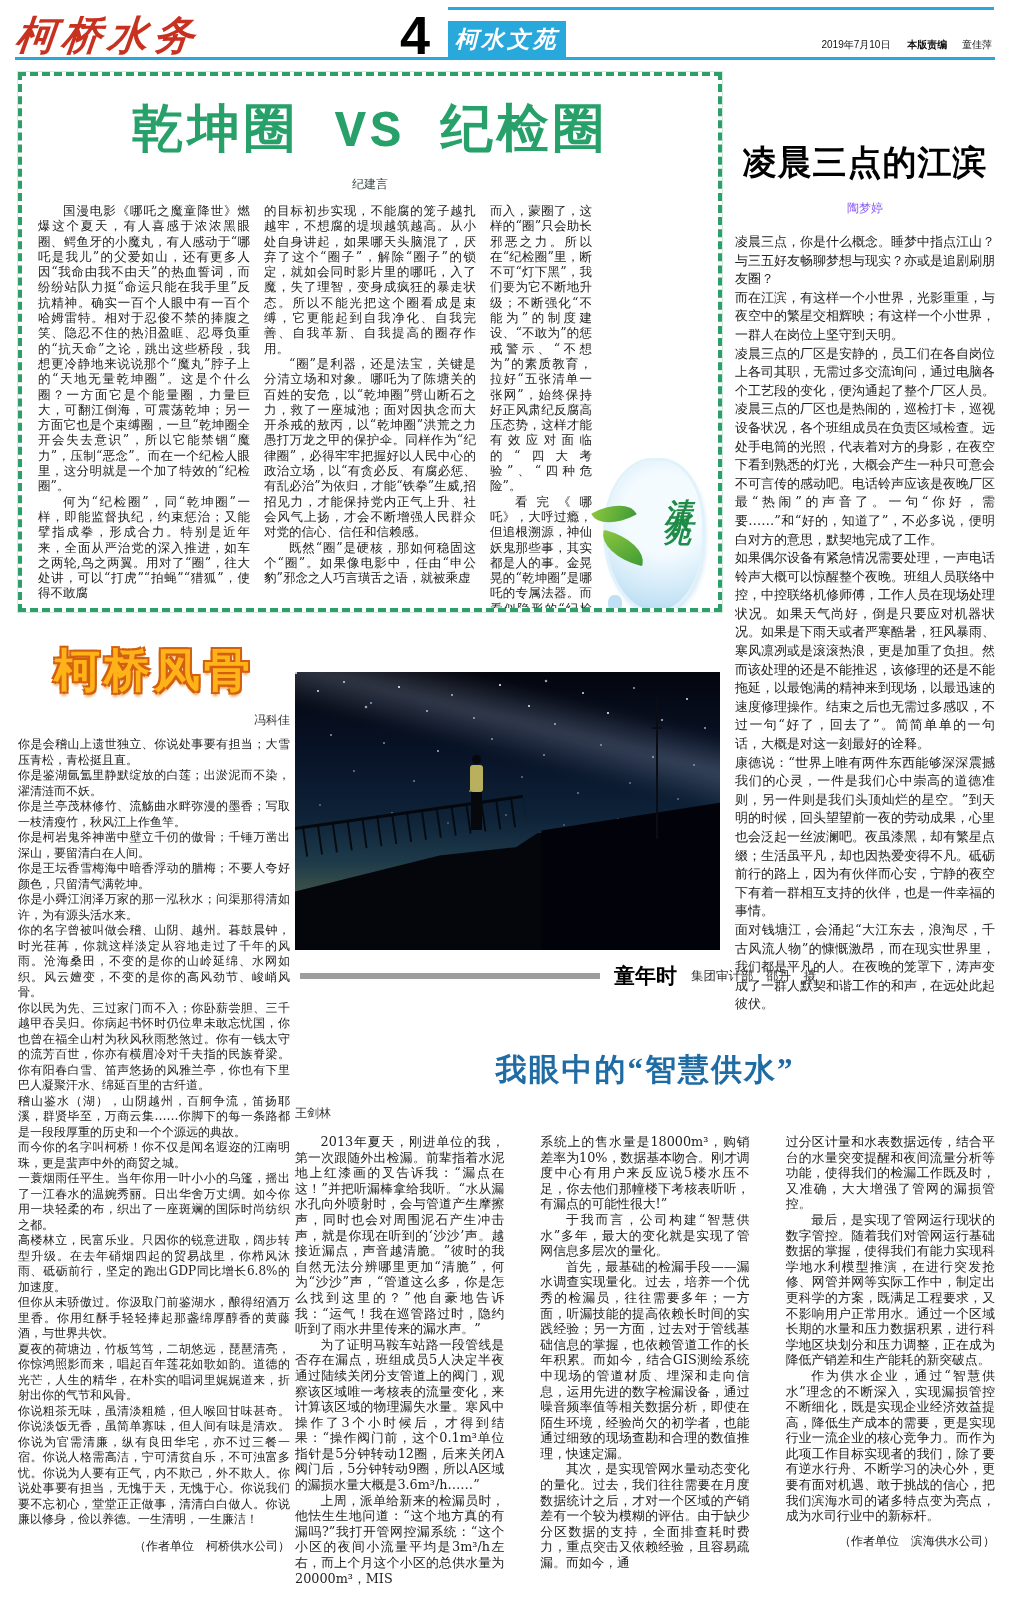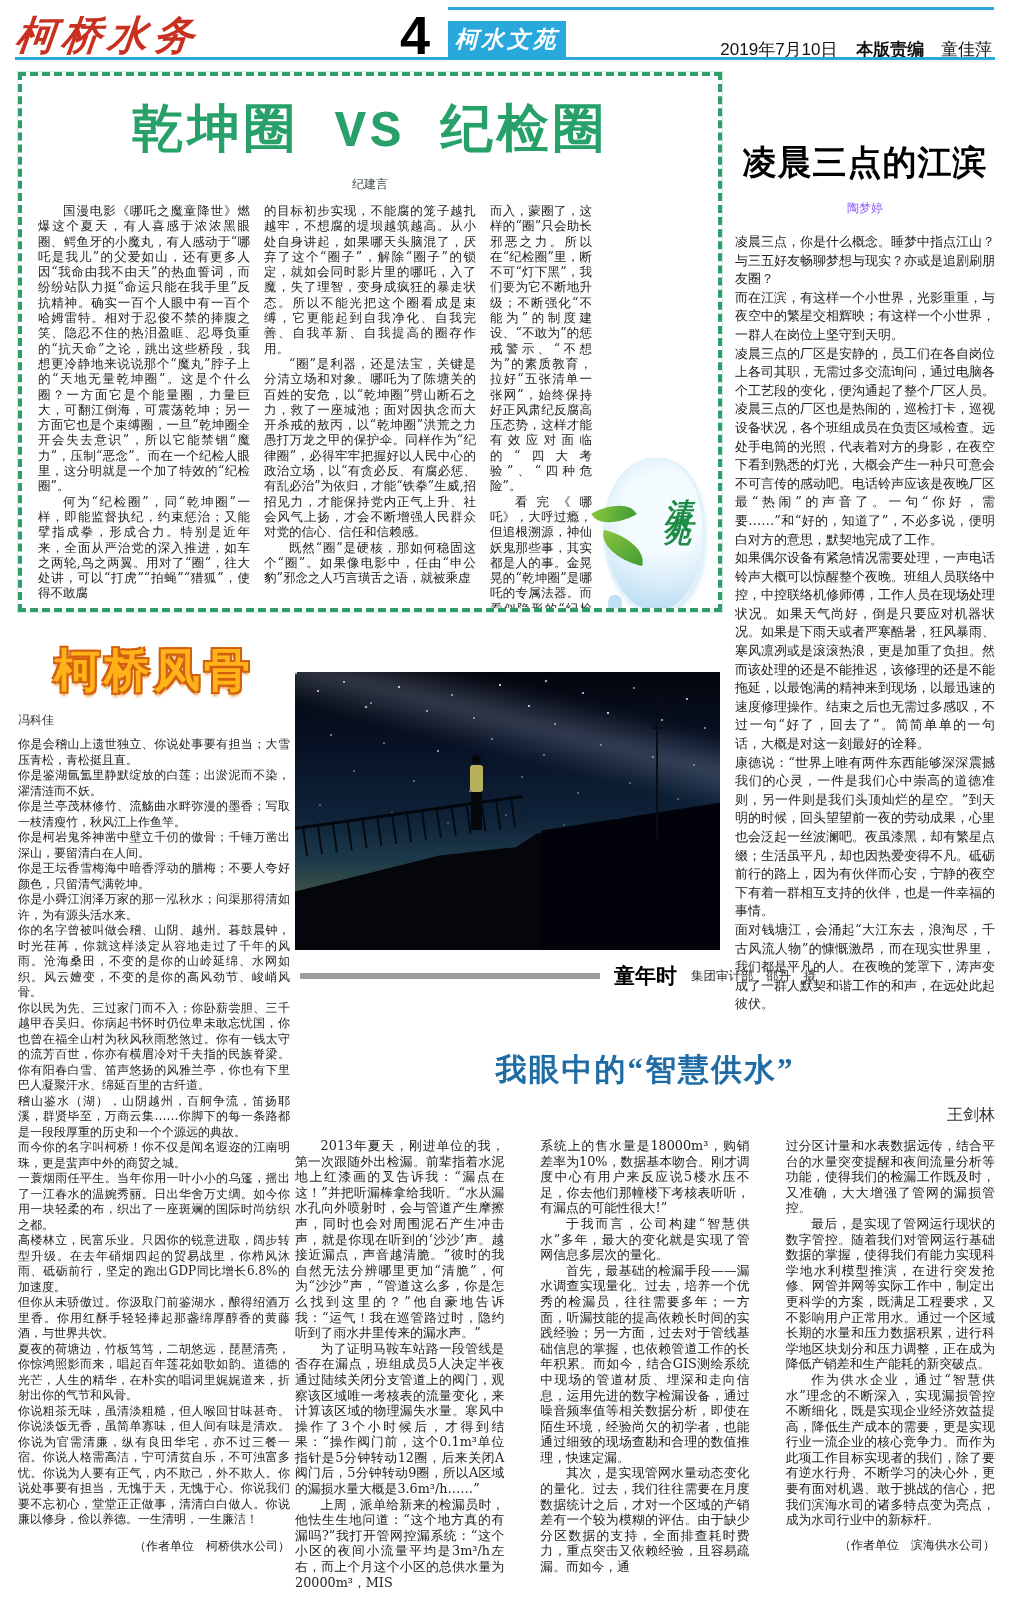--- a/index.html
+++ b/index.html
@@ -18,21 +18,21 @@
   .topline { position:absolute; left:448px; top:7px; width:546px; height:3px; background:#29a8dc; }
   .pagenum {
     position:absolute; left:400px; top:4px; font-size:54px; font-weight:bold;
     font-family:"Liberation Sans", sans-serif; color:#000;
   }
   .section-badge {
     position:absolute; left:448px; top:21px; width:118px; height:36px;
     background:#29a8dc; color:#fff; font-size:23px; font-weight:bold; font-style:italic;
     display:flex; align-items:center; justify-content:center; letter-spacing:3px;
   }
-  .dateline { position:absolute; right:18px; top:38px; font-size:17px; color:#111;
+  .dateline { position:absolute; right:18px; top:38px; font-size:10px; color:#111;
     font-family:"Liberation Sans", sans-serif; }
   .dateline b { margin-left:14px; }
   .dateline .ed { margin-left:12px; font-family:"DejaVu Serif", serif; }
   .rule { position:absolute; left:15px; top:57px; width:980px; height:3px; background:#29a8dc; }
 
   
   .main-box {
     position:absolute; left:18px; top:72px; width:704px; height:540px;
     border:4px dashed #2f9e68; outline:1px solid #cdeadd; padding:14px 16px 8px;
     background:#fff; overflow:hidden;
@@ -78,21 +78,21 @@
   .sig { text-align:right; font-size:12px; color:#222; margin-top:10px; font-family:"DejaVu Serif", serif; }
 
   
   .poem { position:absolute; left:18px; top:640px; width:272px; height:952px; overflow:hidden; }
   .poem h2 {
     text-align:center; font-size:46px; font-weight:bold; letter-spacing:4px;
     font-family:"Liberation Sans", sans-serif; color:#ffb318;
     text-shadow:-2px -2px 0 #d2600e, 2px -2px 0 #d2600e, -2px 2px 0 #d2600e,
                  2px 2px 0 #d2600e, 0 4px 3px #e89b4a;
   }
-  .poem .byline { text-align:left; font-size:12px; color:#333; margin:10px 0 8px; }
+  .poem .byline { text-align:right; font-size:12px; color:#333; margin:10px 0 8px; }
   .poem .body { font-size:12px; line-height:15.5px; text-align:justify; color:#222; }
 
   
   .photo { position:absolute; left:295px; top:672px; width:425px; height:278px; overflow:hidden; background:#05070f; }
   .sky { position:absolute; inset:0;
     background:linear-gradient(180deg,#04060e 0%,#081226 28%,#0e2238 52%,#1d3a4a 68%,#3e5348 80%,#6e7745 90%,#9a9a4e 100%); }
   .milkyway { position:absolute; left:-20%; top:6%; width:150%; height:72px; transform:rotate(14deg);
     background:linear-gradient(180deg, rgba(190,205,240,0) 0%, rgba(205,220,250,.22) 50%, rgba(190,205,240,0) 100%);
     filter:blur(5px); }
   .stars { position:absolute; left:0; top:0; width:2px; height:2px; border-radius:50%; background:#fff;
@@ -128,21 +128,21 @@
   .capbar { width:300px; height:6px; background:#9d9d9d; }
   .captitle { font-size:21px; font-weight:bold; color:#000; font-family:"Liberation Sans", sans-serif; white-space:nowrap; }
   .capcredit { font-size:12.5px; color:#333; white-space:nowrap; }
 
   
   .bottom-art { position:absolute; left:295px; top:1035px; width:700px; height:560px; overflow:hidden; }
   .bottom-art h2 {
     text-align:center; font-size:31px; font-weight:bold; letter-spacing:2px; color:#1e6ca3;
     font-family:Liberation Serif, serif; margin-top:14px;
   }
-  .bottom-art .byline { text-align:right; font-size:16px; color:#333; margin:14px 0 12px; }
+  .bottom-art .byline { text-align:left; font-size:12px; color:#333; margin:14px 0 12px; }
   .bottom-art .cols3 { gap:36px; }
   .bottom-art .col { font-size:12.8px; line-height:15.6px; }
 </style>
 </head>
 <body>
 
 <div class="page">
 
   <div class="masthead">柯桥水务</div>
   <div class="topline"></div>

